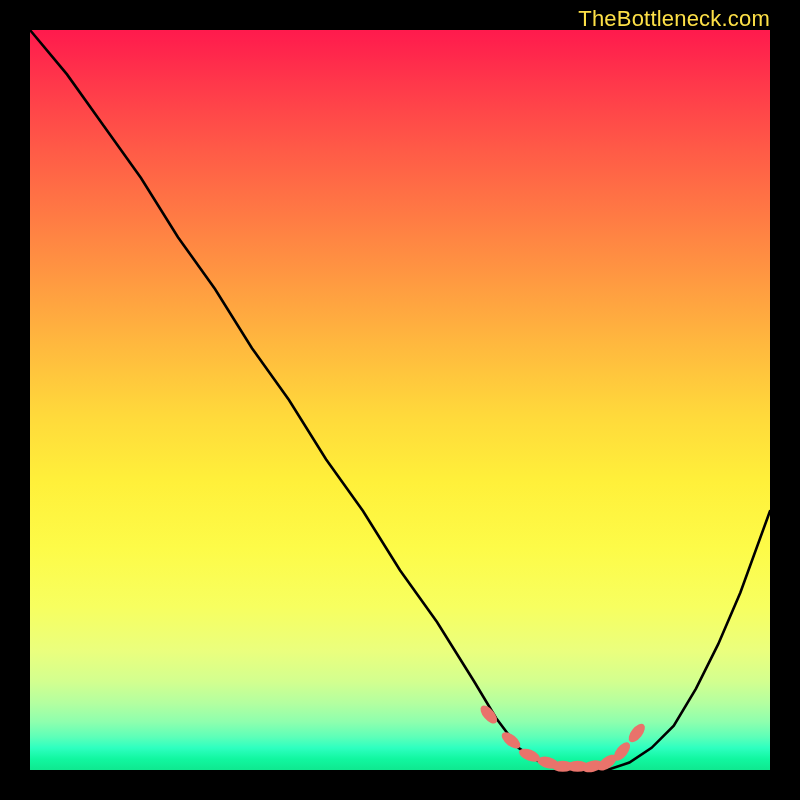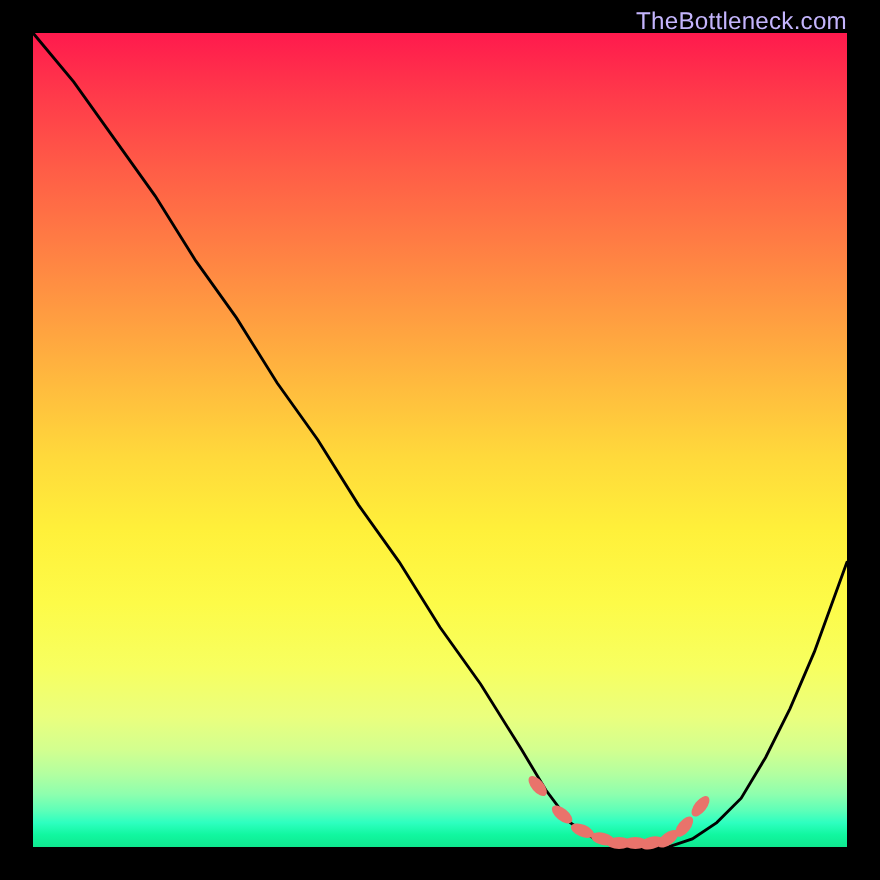--- a/index.html
+++ b/index.html
@@ -50,21 +50,21 @@
     left: 0;
     top: 0;
     width: 740px;
     height: 740px;
     overflow: visible;
   }
   .watermark {
     position: absolute;
     top: 6px;
     right: 30px;
-    color: #c4b5fd;
+    color: #fde047;
     font-family: Arial, Helvetica, sans-serif;
     font-size: 22px;
     font-weight: 500;
     letter-spacing: 0.2px;
     user-select: none;
   }
 </style>
 </head>
 <body>
 

